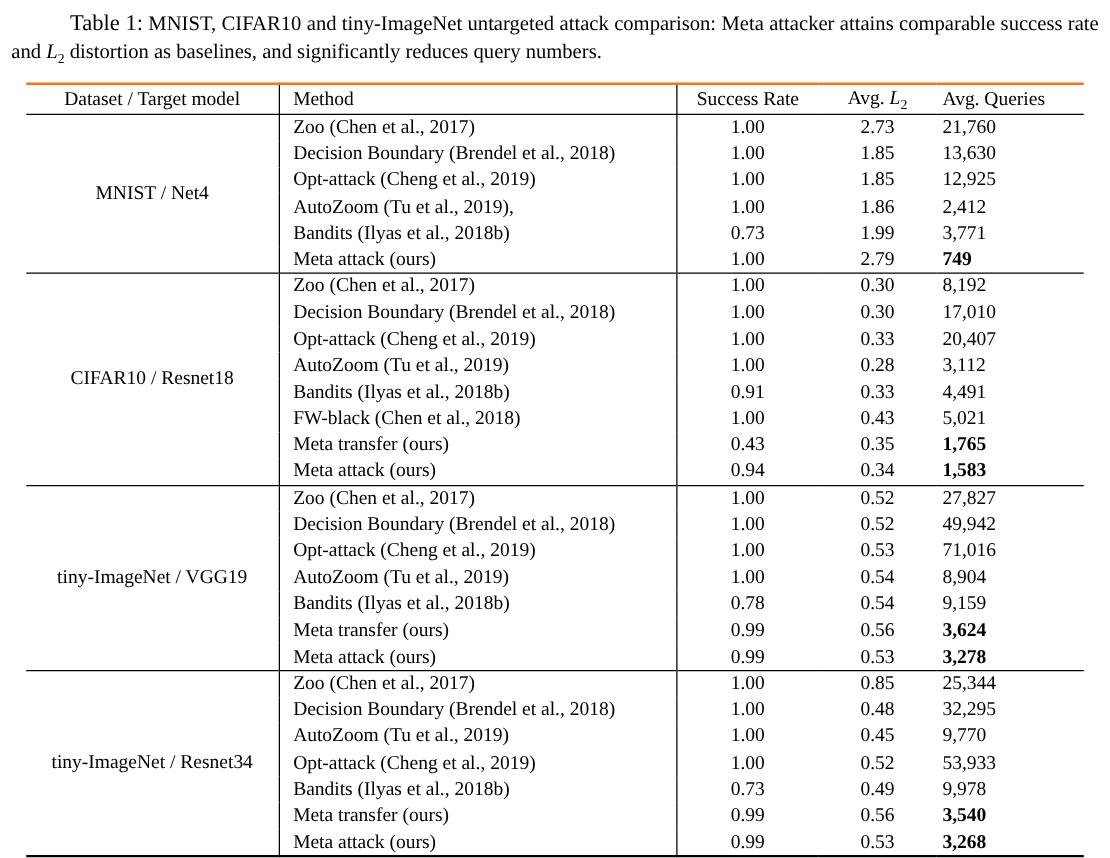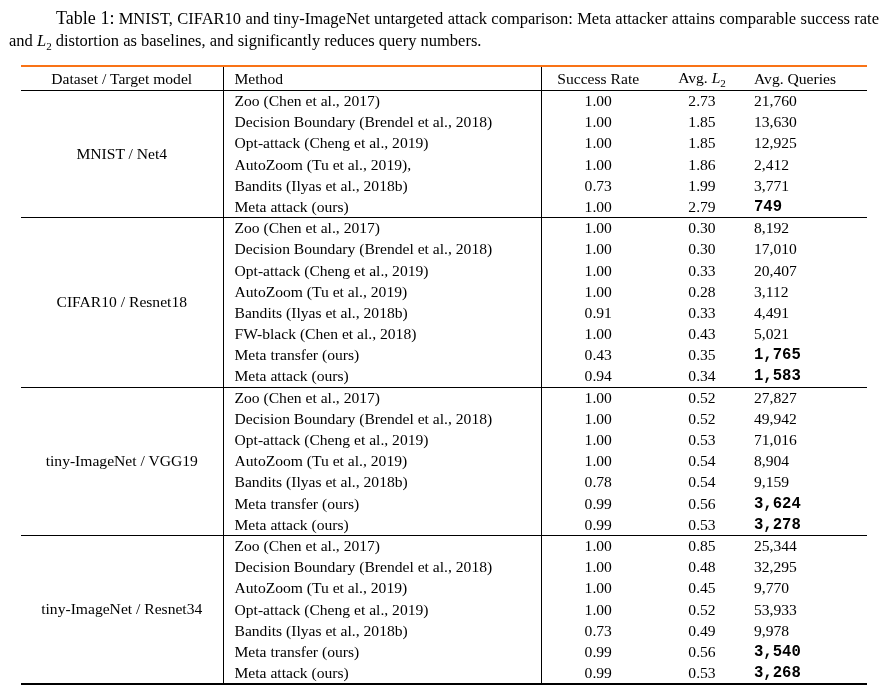--- a/index.html
+++ b/index.html
@@ -39,21 +39,21 @@
   }
   thead th { height: 24px; border-bottom: 1px solid #000; }
 
   .c-dataset { width: 202px; text-align: center; border-right: 1px solid #000; }
   .c-method  { width: 318px; text-align: left; padding-left: 11px; border-right: 1px solid #000; }
   .c-sr      { width: 114px; text-align: center; }
   .c-l2      { width:  94px; text-align: center; }
   .c-q       { width: 118px; text-align: left; }
 
   tr.group-start td { border-top: 1px solid #000; }
-  td.bold { font-weight: bold; font-family: Liberation Mono, monospace; }
+  td.bold { font-weight: bold; }
 
   .l2var { font-style: italic; }
   .l2sub { font-size: 11px; }
 </style>
 </head>
 <body>
 
 <div class="page">
 
   <p class="caption"><span class="cap-label">Table 1:</span><span> MNIST, CIFAR10 and tiny-ImageNet untargeted attack comparison: Meta attacker attains comparable success rate and </span><span class="l2var">L</span><sub class="l2sub">2</sub><span> distortion as baselines, and significantly reduces query numbers.</span></p>

